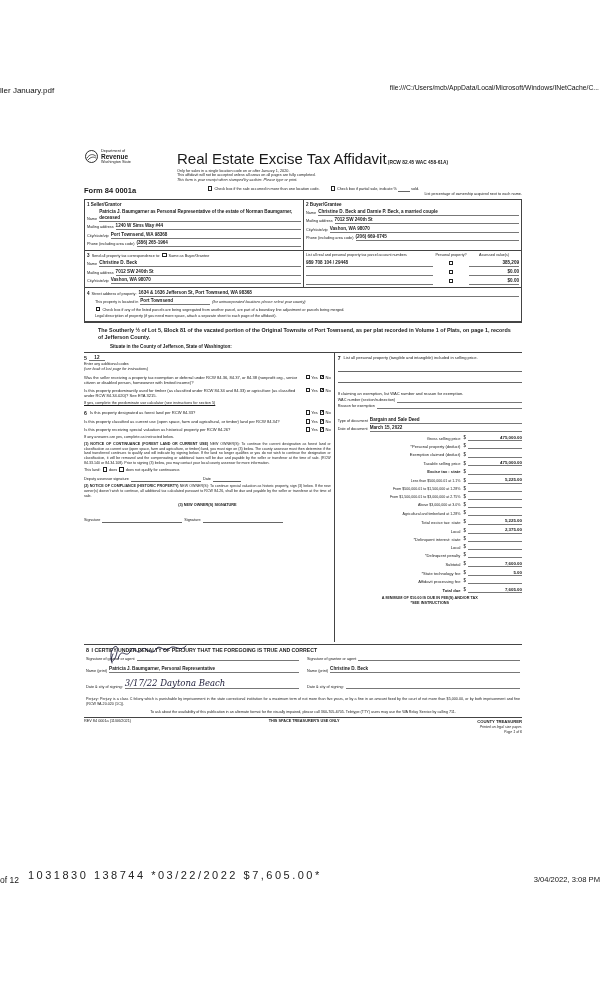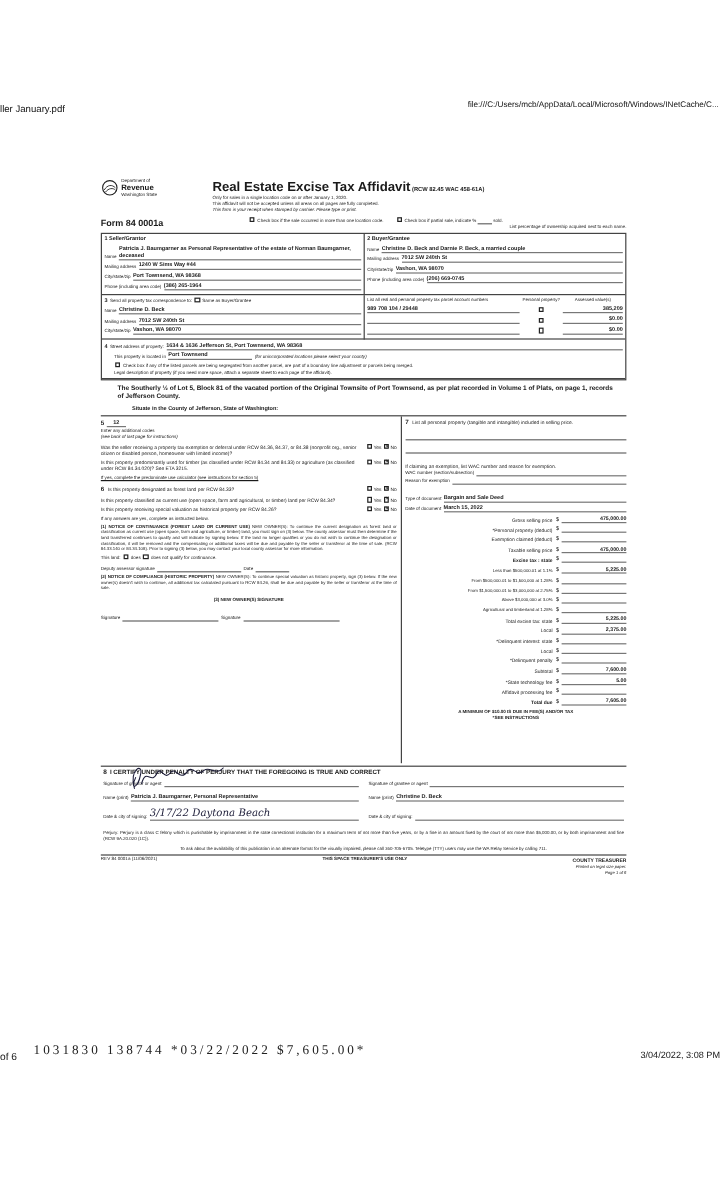--- a/index.html
+++ b/index.html
@@ -3,41 +3,41 @@
 <meta charset="utf-8">
 <style>
   *{box-sizing:border-box}
   html,body{margin:0;padding:0}
   body{width:600px;height:999px;background:#fff;font-family:"Liberation Sans",sans-serif;color:#161616;position:relative;overflow:hidden}
 
   
   .vh-left{position:absolute;left:0;top:86px;font-size:8px;color:#111}
   .vh-right{position:absolute;right:1px;top:84px;font-size:6.8px;color:#111;max-width:310px;white-space:nowrap;overflow:hidden}
   .vf-left{position:absolute;left:0;top:875px;font-size:8.5px}
-  .stamp{position:absolute;left:28px;top:869px;font-size:11px;font-family:Liberation Serif, serif;letter-spacing:2.5px;color:#222}
+  .stamp{position:absolute;left:28px;top:869px;font-size:11px;font-family:Liberation Sans, sans-serif;letter-spacing:2.5px;color:#222}
   .vf-right{position:absolute;right:0;top:875px;font-size:7.6px}
 
   
   .doc{position:absolute;left:84px;top:149px;width:438px;font-size:4.6px;line-height:1.3;color:#1a1a1a}
   .b{font-weight:bold}
   .i{font-style:italic}
   .tiny{font-size:3.8px}
   .sm{font-size:4.1px}
   .ctr{text-align:center}
   .val{font-weight:bold}
   .ulf{border-bottom:0.6px solid #777;flex:1}
   .bl{display:inline-block;border-bottom:0.6px solid #666;height:5px;vertical-align:bottom}
   .cb{display:inline-block;width:4.4px;height:4.4px;border:0.7px solid #222;vertical-align:-0.5px;position:relative;margin:0 1px;flex:none}
   .cb.checked::after{content:"\2715";position:absolute;left:-0.3px;top:-1.2px;font-size:4.5px;line-height:1}
 
   .fh{display:flex;gap:5px;align-items:flex-start;margin-bottom:3px}
   .logo{display:flex;gap:2px;width:88px;flex:none;align-items:center}
   .logo-txt{line-height:1.1}
   .logo-rev{font-size:6.5px;font-weight:bold}
-  .title{font-size:11px;font-weight:bold}
+  .title{font-size:15px;font-weight:normal}
   .ref{font-size:4.8px;font-weight:bold}
   .fnrow{display:flex;justify-content:space-between;align-items:flex-start;margin:1px 0 2px}
   .formnum{font-size:7.5px;font-weight:bold}
   .topchecks{width:315px}
   .tcrow{display:flex;gap:10px}
 
   .box{border:0.7px solid #444}
   .grid2{display:grid;grid-template-columns:1fr 1fr}
   .gcol{padding:1.5px 2px}
   .gcol+.gcol{border-left:0.7px solid #444}
@@ -504,17 +504,17 @@
       <span class="tiny">REV 84 0001a (11/06/2021)</span>
       <span class="c tiny">THIS SPACE TREASURER'S USE ONLY</span>
       <span class="pright">
         <span class="b" style="font-style:normal;font-size:4.2px">COUNTY TREASURER</span><br>
         <span>Printed on legal size paper.</span><br>
         <span>Page 1 of 6</span>
       </span>
     </div>
   </div>
 
-  <div class="vf-left">of 6</div>
+  <div class="vf-left">of 12</div>
   <div class="stamp">1031830 138744 *03/22/2022 $7,605.00*</div>
   <div class="vf-right">3/04/2022, 3:08 PM</div>
 
 </div>
 
 </body></html>

